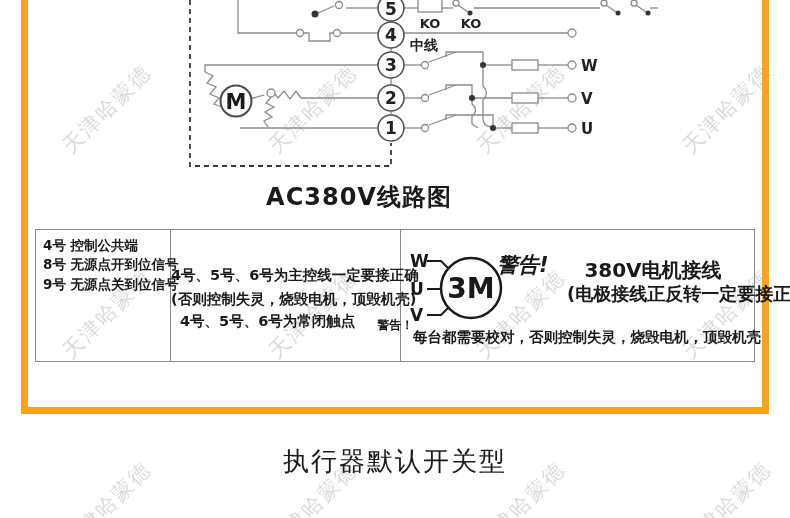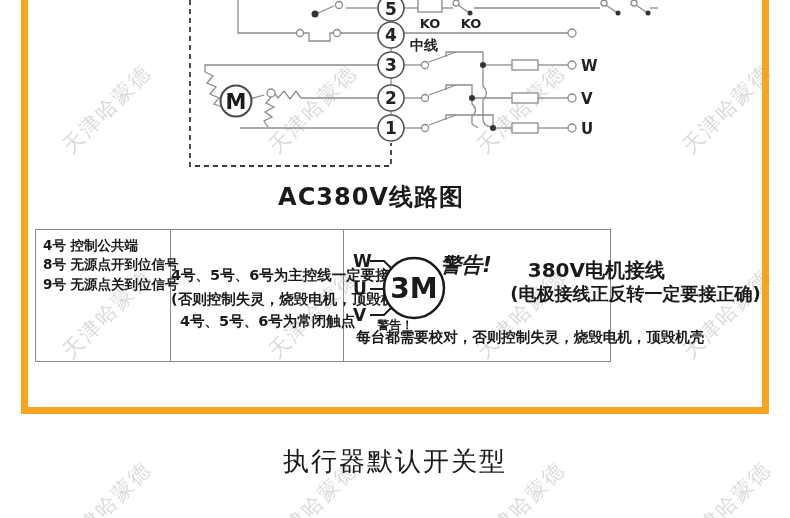--- a/index.html
+++ b/index.html
@@ -14,25 +14,25 @@
     font-size:21px;letter-spacing:2px;color:#dadada;
     transform:rotate(-45deg);white-space:nowrap;user-select:none;
   }
   
   .frame{
     position:absolute;left:21px;top:-12px;width:734px;height:419px;
     border-left:7px solid #F8A41F;border-right:7px solid #F8A41F;border-bottom:7px solid #F8A41F;
   }
   .diagram{position:absolute;left:0;top:0;width:790px;height:178px;}
   .title{
-    position:absolute;left:12px;top:181px;width:718px;text-align:center;
+    position:absolute;left:0;top:181px;width:718px;text-align:center;
     font-size:24px;font-weight:bold;letter-spacing:1px;
   }
   .wiring-table{
-    position:absolute;left:35px;top:229px;width:576px;height:133px;
+    position:absolute;left:35px;top:229px;width:720px;height:133px;
     border:1px solid #8a8a8a;box-sizing:border-box;display:flex;
   }
   .col{position:relative;box-sizing:border-box;height:100%;}
   .col1{width:135px;border-right:1px solid #8a8a8a;padding:6px 0 0 7px;}
   .col1 .trow{font-size:13.5px;font-weight:600;line-height:19.4px;white-space:nowrap;}
   .col2{width:230px;border-right:1px solid #8a8a8a;}
   .c2l{position:absolute;left:0;width:100%;text-align:center;font-size:14.5px;font-weight:600;white-space:nowrap;}
   .c2l1{top:36px;}
   .c2l2{top:60px;}
   .c2l3{top:82px;text-align:left;padding-left:9px;display:flex;align-items:flex-end;gap:22px;}

